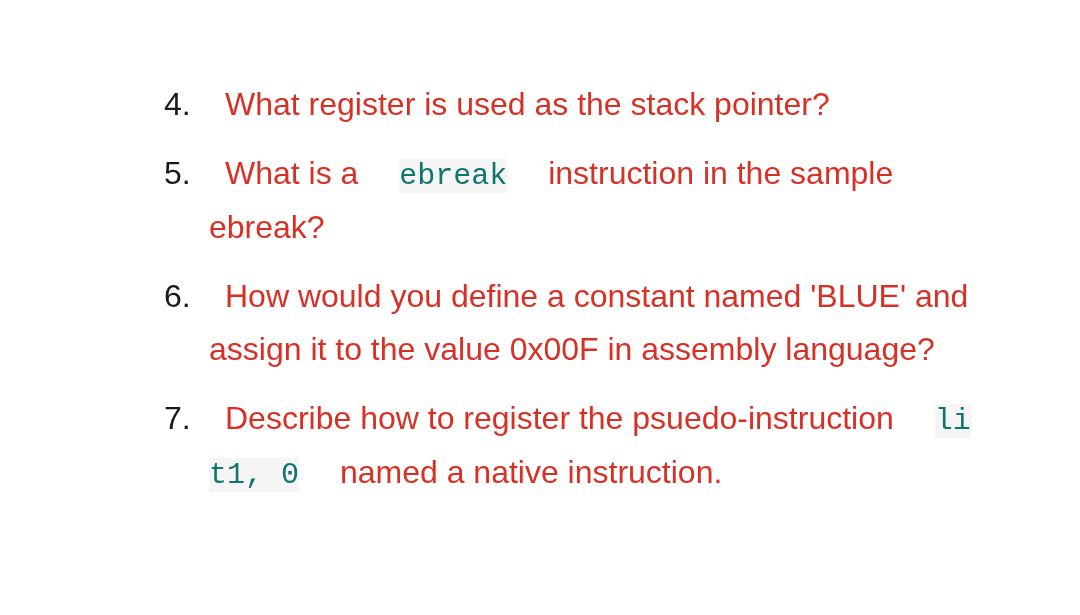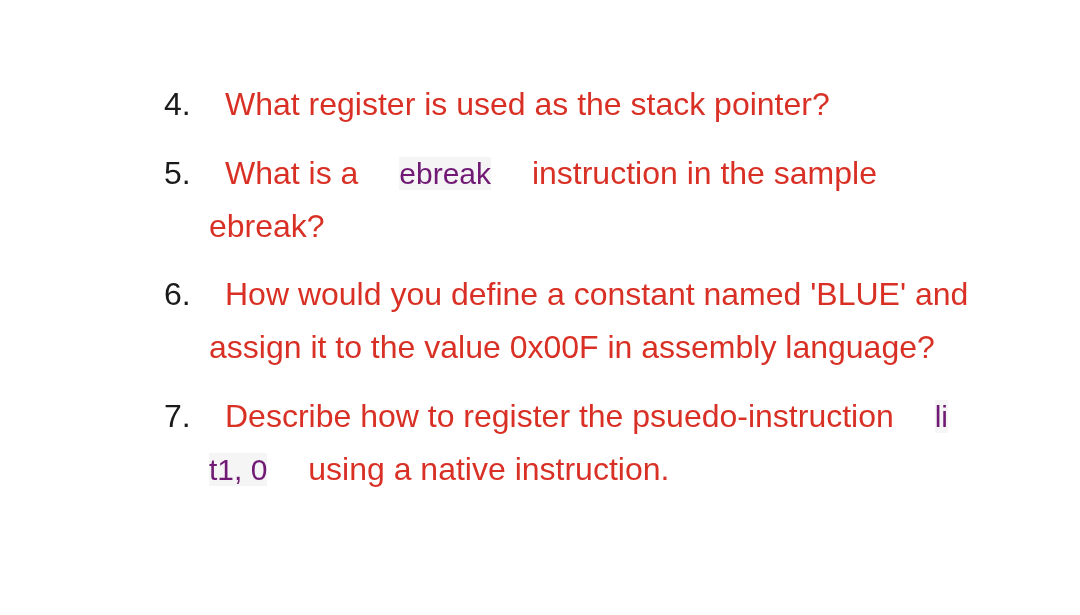--- a/index.html
+++ b/index.html
@@ -28,35 +28,35 @@
       color: #d93025;
     }
     li::before {
       content: counter(item) ".";
       position: absolute;
       left: 0;
       color: #1a1a1a;
       font-weight: 400;
     }
     .code-inline {
-      font-family: Liberation Sans, sans-serif;
-      color: #701a75;
+      font-family: Liberation Mono, monospace;
+      color: #0f766e;
       background: #f5f5f5;
       font-size: 30px;
     }
   </style>
 </head>
 <body>
 
 <ol>
   <li>
     <span>What register is used as the stack pointer?</span>
   </li>
   <li>
     <span>What is a </span><span class="code-inline">ebreak</span><span> instruction in the sample ebreak?</span>
   </li>
   <li>
     <span>How would you define a constant named 'BLUE' and assign it to the value 0x00F in assembly language?</span>
   </li>
   <li>
-    <span>Describe how to register the psuedo-instruction </span><span class="code-inline">li t1, 0</span><span> using a native instruction.</span>
+    <span>Describe how to register the psuedo-instruction </span><span class="code-inline">li t1, 0</span><span> named a native instruction.</span>
   </li>
 </ol>
 
 </body></html>

